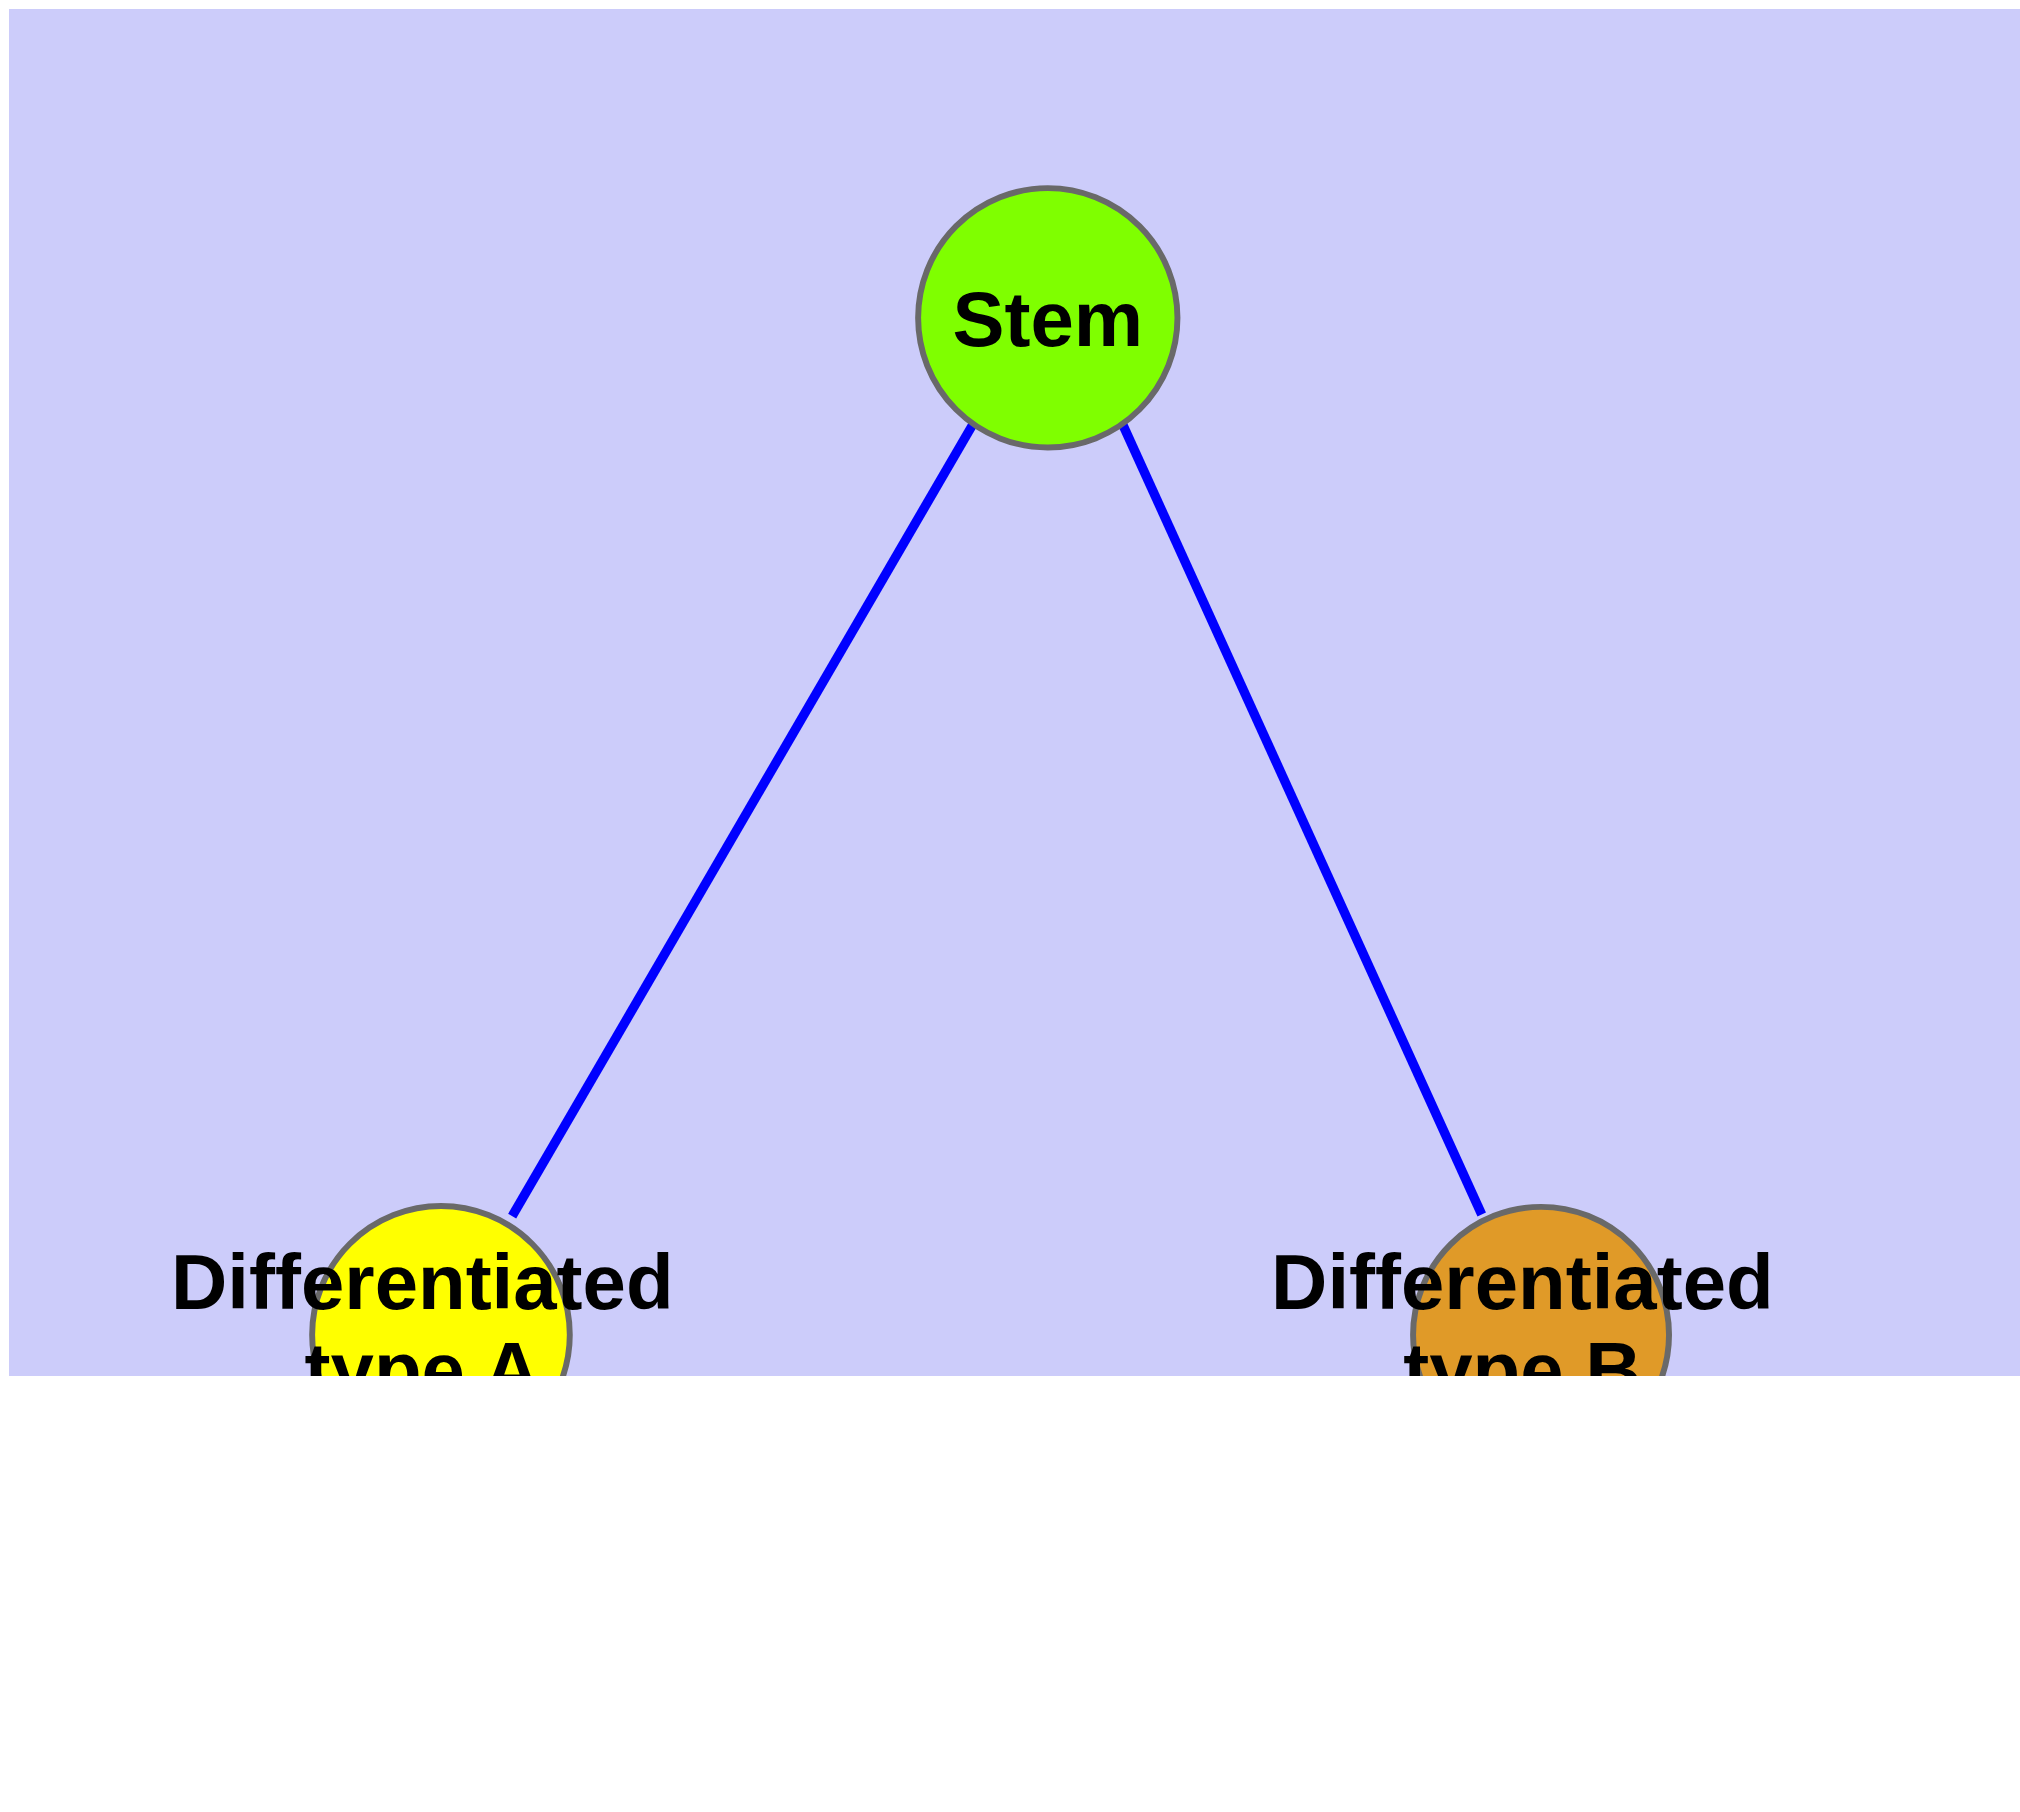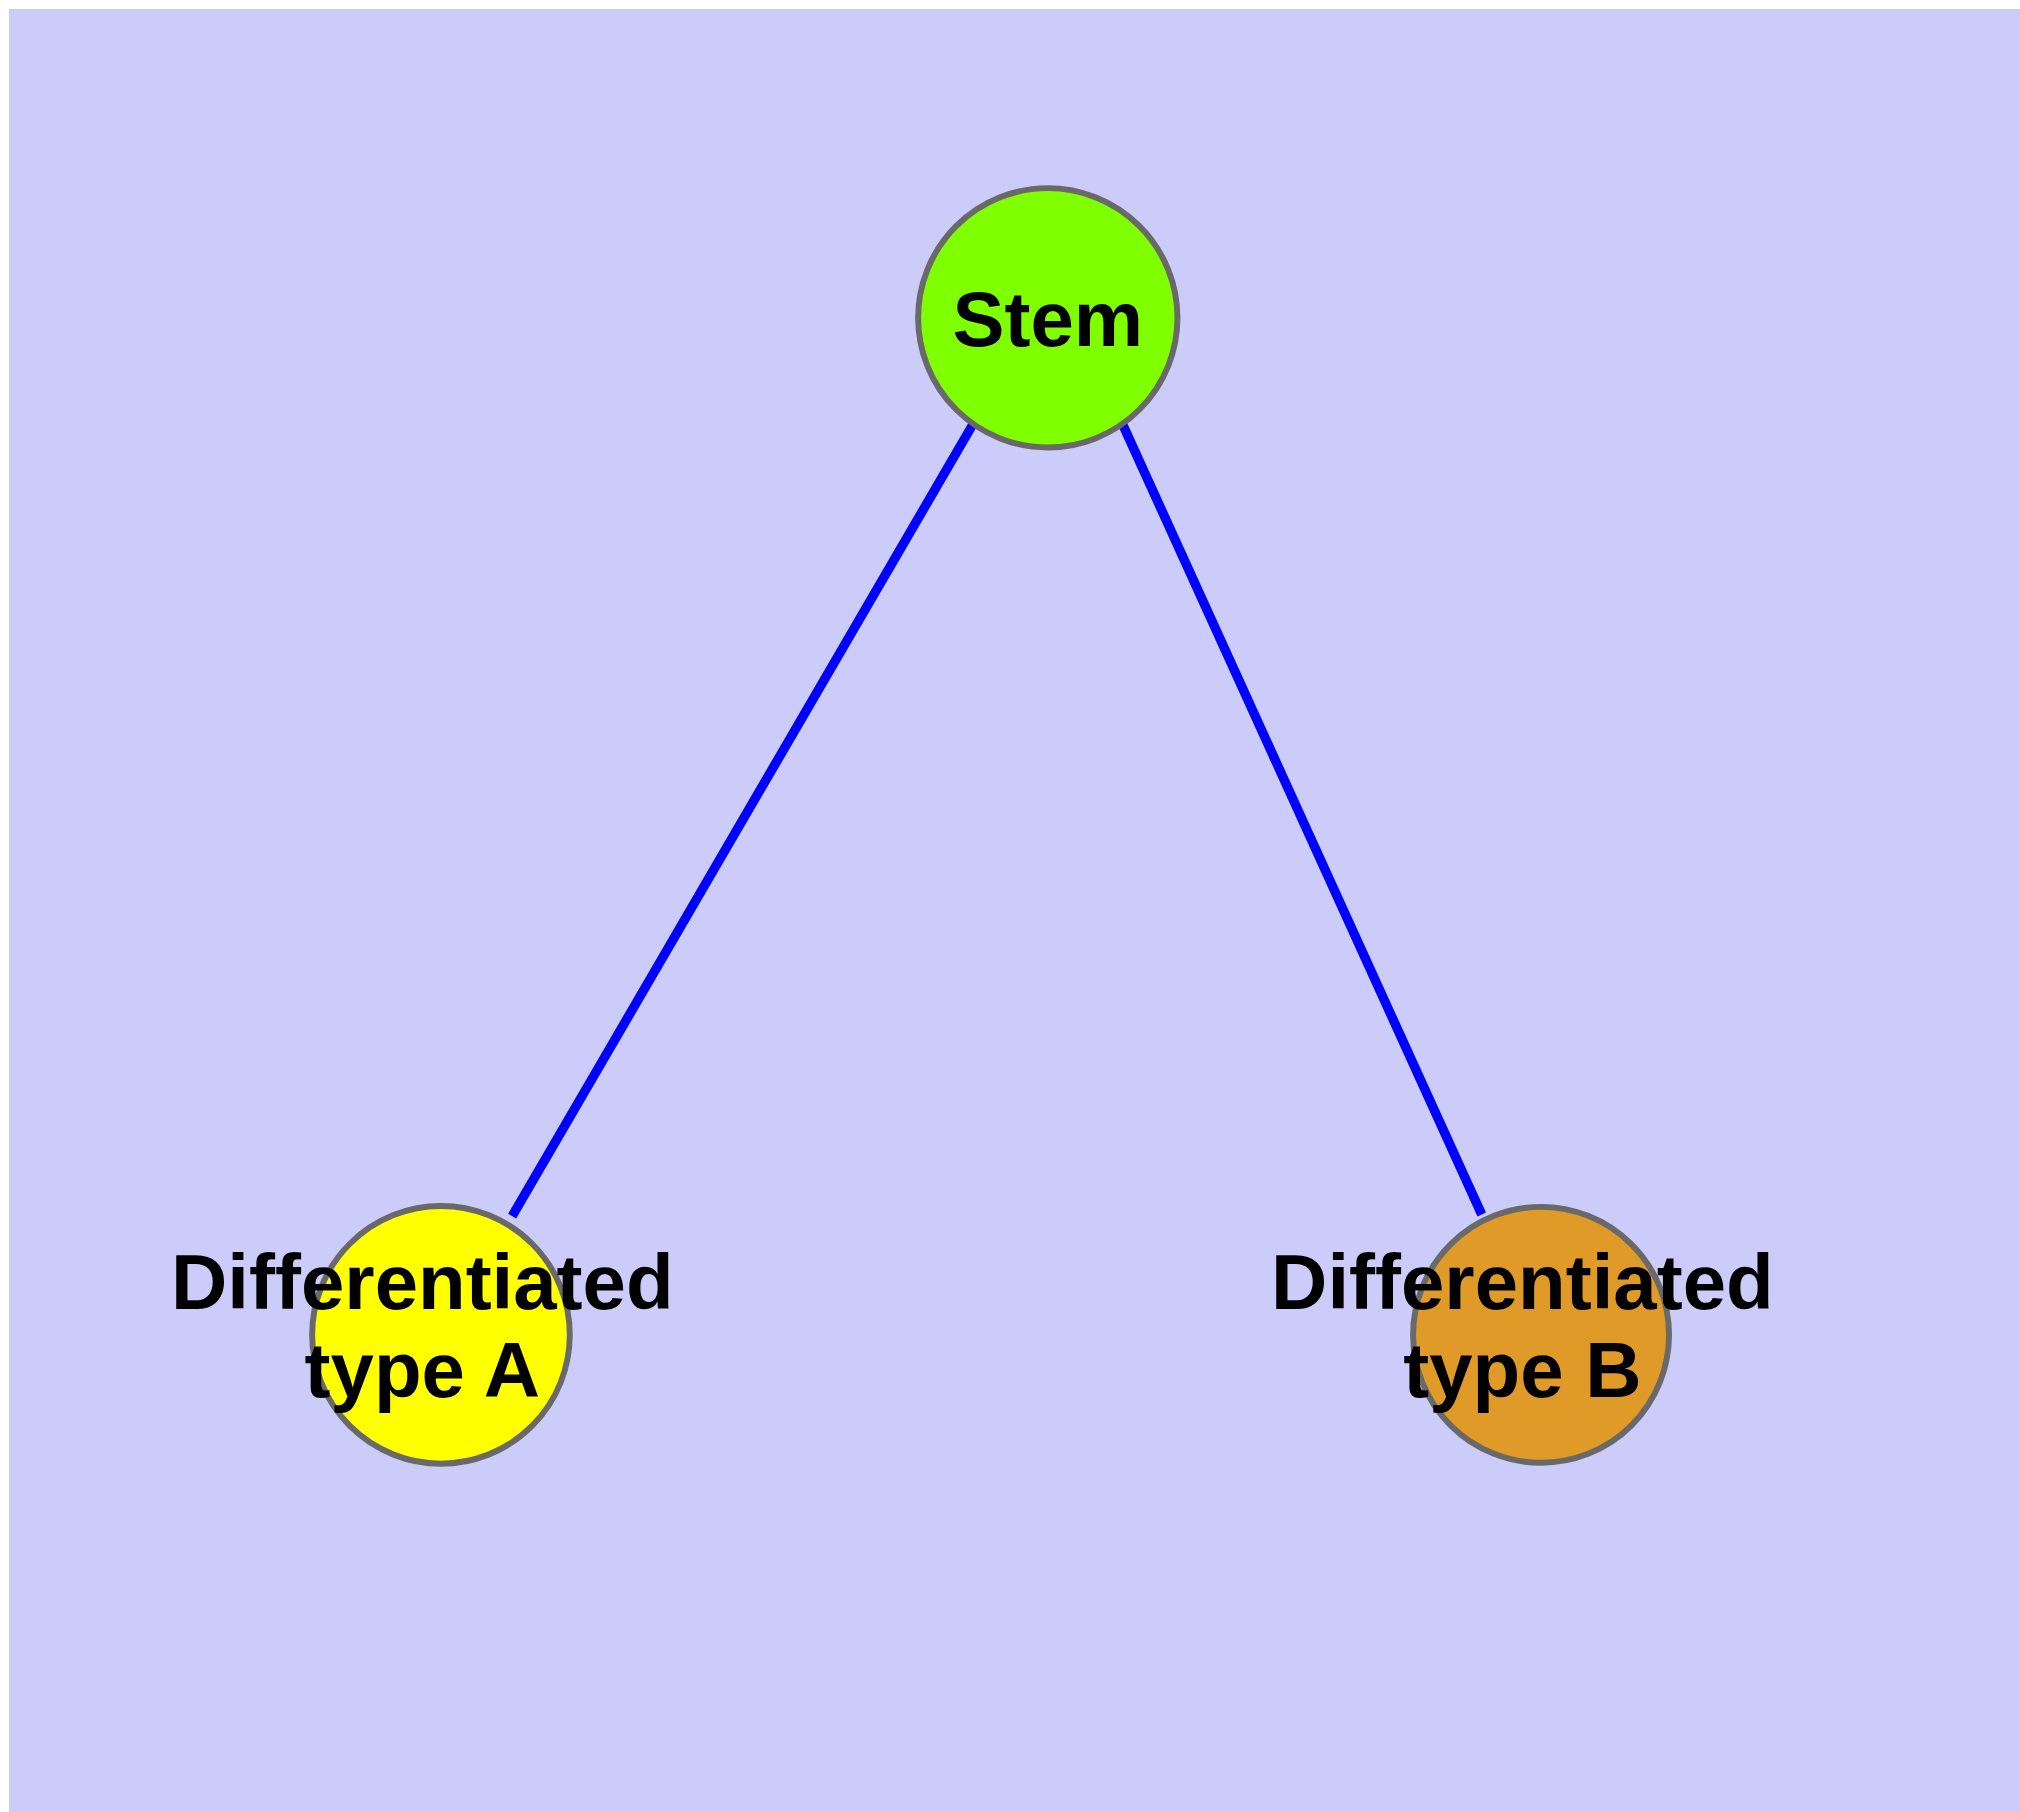--- a/index.html
+++ b/index.html
@@ -4,21 +4,21 @@
 <title>Cell Differentiation Graph</title>
 <style>
   html, body {
     margin: 0;
     padding: 0;
     background: #ffffff;
   }
   #canvas {
     position: relative;
     width: 2021px;
-    height: 1812px;
+    height: 1376px;
     background: #ffffff;
     overflow: hidden;
     font-family: "Liberation Sans", sans-serif;
   }
   #plot-background {
     position: absolute;
     left: 8.5px;
     top: 8.5px;
     width: 2012px;
     height: 1804px;

